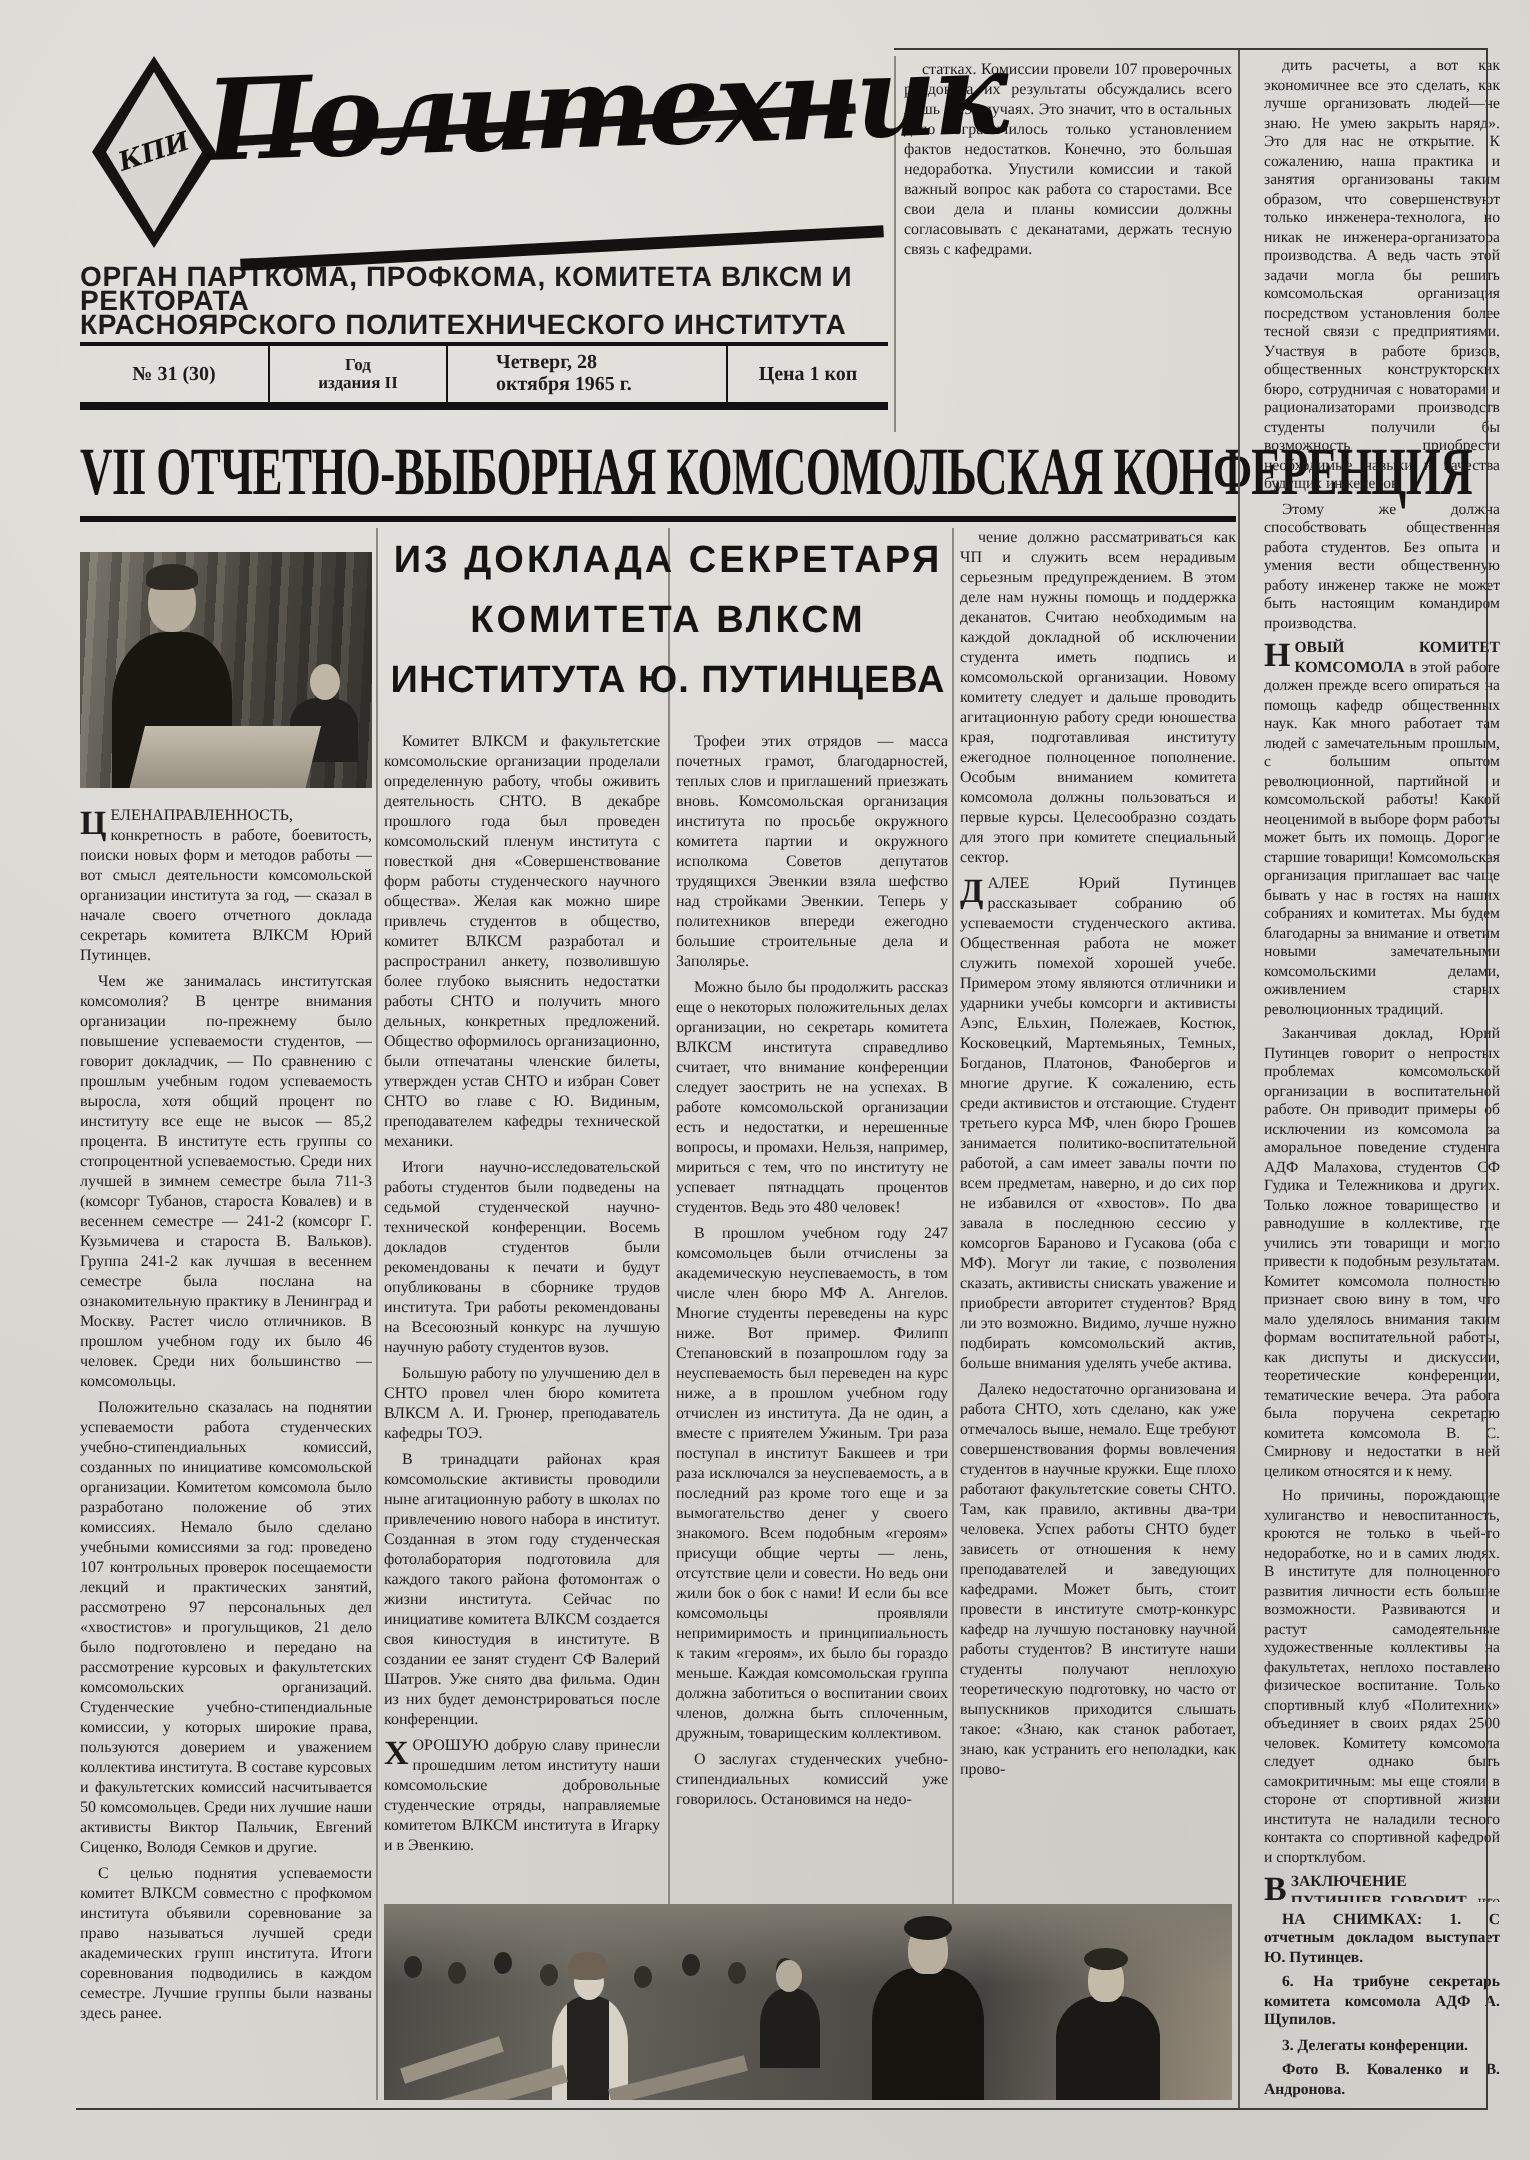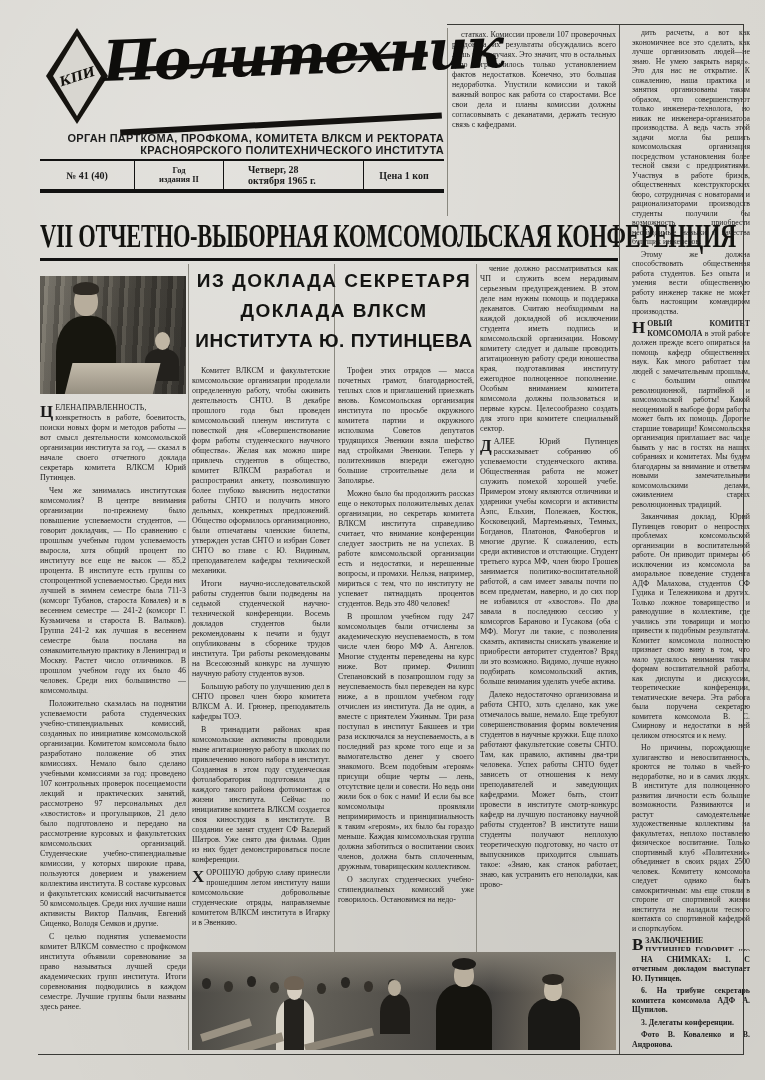--- a/index.html
+++ b/index.html
@@ -18,22 +18,22 @@
   .diamond-inner{position:absolute;left:7px;top:8px;width:48px;height:80px;background:#d8d6d0;
            clip-path:polygon(50% 0,100% 50%,50% 100%,0 50%);display:flex;align-items:center;justify-content:center;}
   .diamond-inner span{font-family:"DejaVu Serif",serif;font-weight:bold;font-style:italic;
            font-size:13px;transform:rotate(-18deg);color:#15130f;}
   .stroke{position:absolute;background:#141210;transform:rotate(-3deg);}
   .s1{left:72px;top:34px;width:316px;height:5px;z-index:0;}
   .s2{left:80px;top:95px;width:322px;height:6px;z-index:0;}
   .logo-title{position:absolute;left:64px;top:2px;width:340px;z-index:1;white-space:nowrap;
            font-family:"DejaVu Serif",serif;font-style:italic;font-weight:bold;font-size:56px;
            letter-spacing:-2px;color:#0e0d0b;transform:rotate(-2deg);transform-origin:left bottom;}
-  .organ{margin-top:2px;text-align:right;font-family:"Liberation Sans",sans-serif;
-         font-weight:bold;font-size:11px;line-height:12px;letter-spacing:.3px;}
+  .organ{margin-top:2px;text-align:left;font-family:"Liberation Sans",sans-serif;
+         font-weight:bold;font-size:14px;line-height:12px;letter-spacing:.3px;}
   .infobar{margin-top:3px;height:28px;border-top:2px solid #121212;border-bottom:4px solid #121212;
            display:flex;align-items:stretch;font-weight:bold;font-size:10px;}
   .cell{display:flex;align-items:center;justify-content:center;padding:0 4px;}
   .cell+.cell{border-left:1px solid #121212;}
   .c-issue{width:86px;}.c-year{width:80px;flex-direction:column;font-size:8.5px;line-height:9px;}
   .c-date{flex:1;padding-left:24px;}.c-price{width:72px;margin-left:40px;}
   
   .rule,.vline{position:absolute;background:#121212;}
   .headline-rule{left:40px;top:258px;width:578px;height:3px;}
   .frame-top{left:447px;top:24px;width:297px;height:1px;background:#3a3a36;}
@@ -115,21 +115,21 @@
           <span>КПИ</span>
         </div>
       </div>
       <div class="logo-title">Политехник</div>
     </div>
     <div class="organ">
       <div>ОРГАН ПАРТКОМА, ПРОФКОМА, КОМИТЕТА ВЛКСМ И РЕКТОРАТА</div>
       <div>КРАСНОЯРСКОГО ПОЛИТЕХНИЧЕСКОГО ИНСТИТУТА</div>
     </div>
     <div class="infobar">
-      <div class="cell c-issue">№ 41 (40)</div>
+      <div class="cell c-issue">№ 31 (30)</div>
       <div class="cell c-year">
         <span>Год</span>
         <span>издания II</span>
       </div>
       <div class="cell c-date">Четверг, 28 октября 1965 г.</div>
       <div class="cell c-price">Цена 1 коп</div>
     </div>
   </div>
 
   <div class="colA">
@@ -139,21 +139,21 @@
   <div class="headline">VII ОТЧЕТНО-ВЫБОРНАЯ КОМСОМОЛЬСКАЯ КОНФЕРЕНЦИЯ</div>
   <div class="rule headline-rule"></div>
 
   <div class="grid">
     <i class="gv gv1"></i>
     <i class="gv gv2"></i>
     <i class="gv gv3"></i>
 
     <div class="art-headline">
       <div>ИЗ ДОКЛАДА СЕКРЕТАРЯ</div>
-      <div>ДОКЛАДА ВЛКСМ</div>
+      <div>КОМИТЕТА ВЛКСМ</div>
       <div>ИНСТИТУТА Ю. ПУТИНЦЕВА</div>
     </div>
 
     <div class="col col1">
       <div class="photo1">
         <i class="ph1-curtain"></i>
         <i class="spk-body"></i>
         <i class="spk-head"></i>
         <i class="spk-hair"></i>
         <i class="aide-body"></i>

